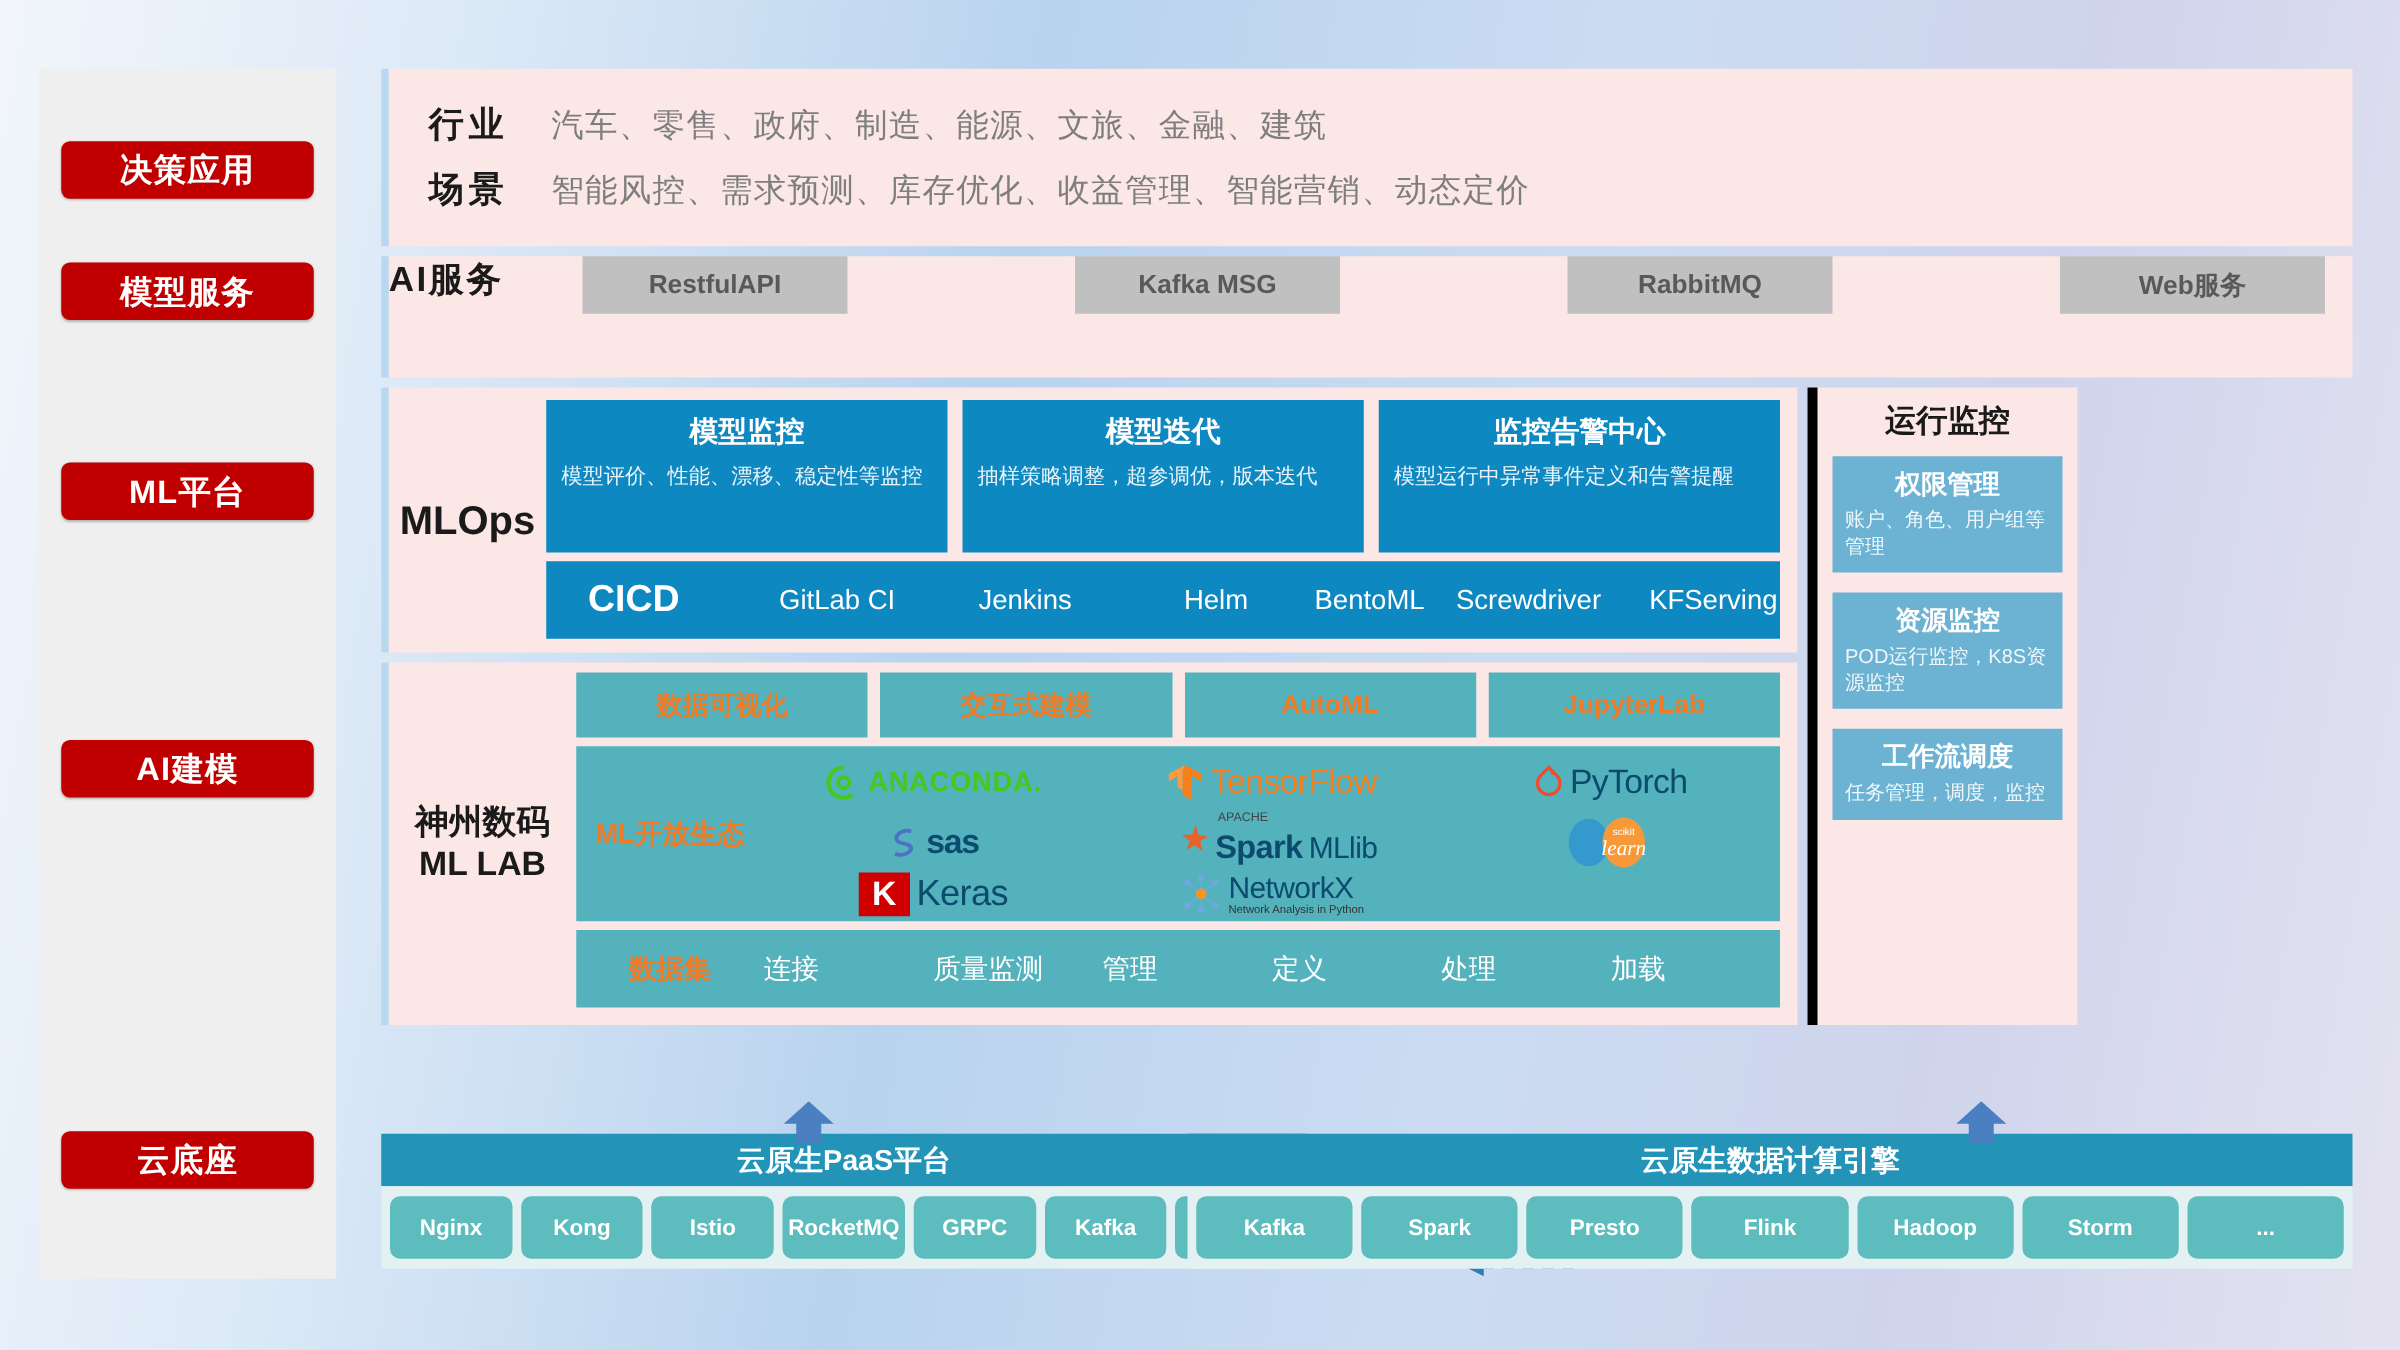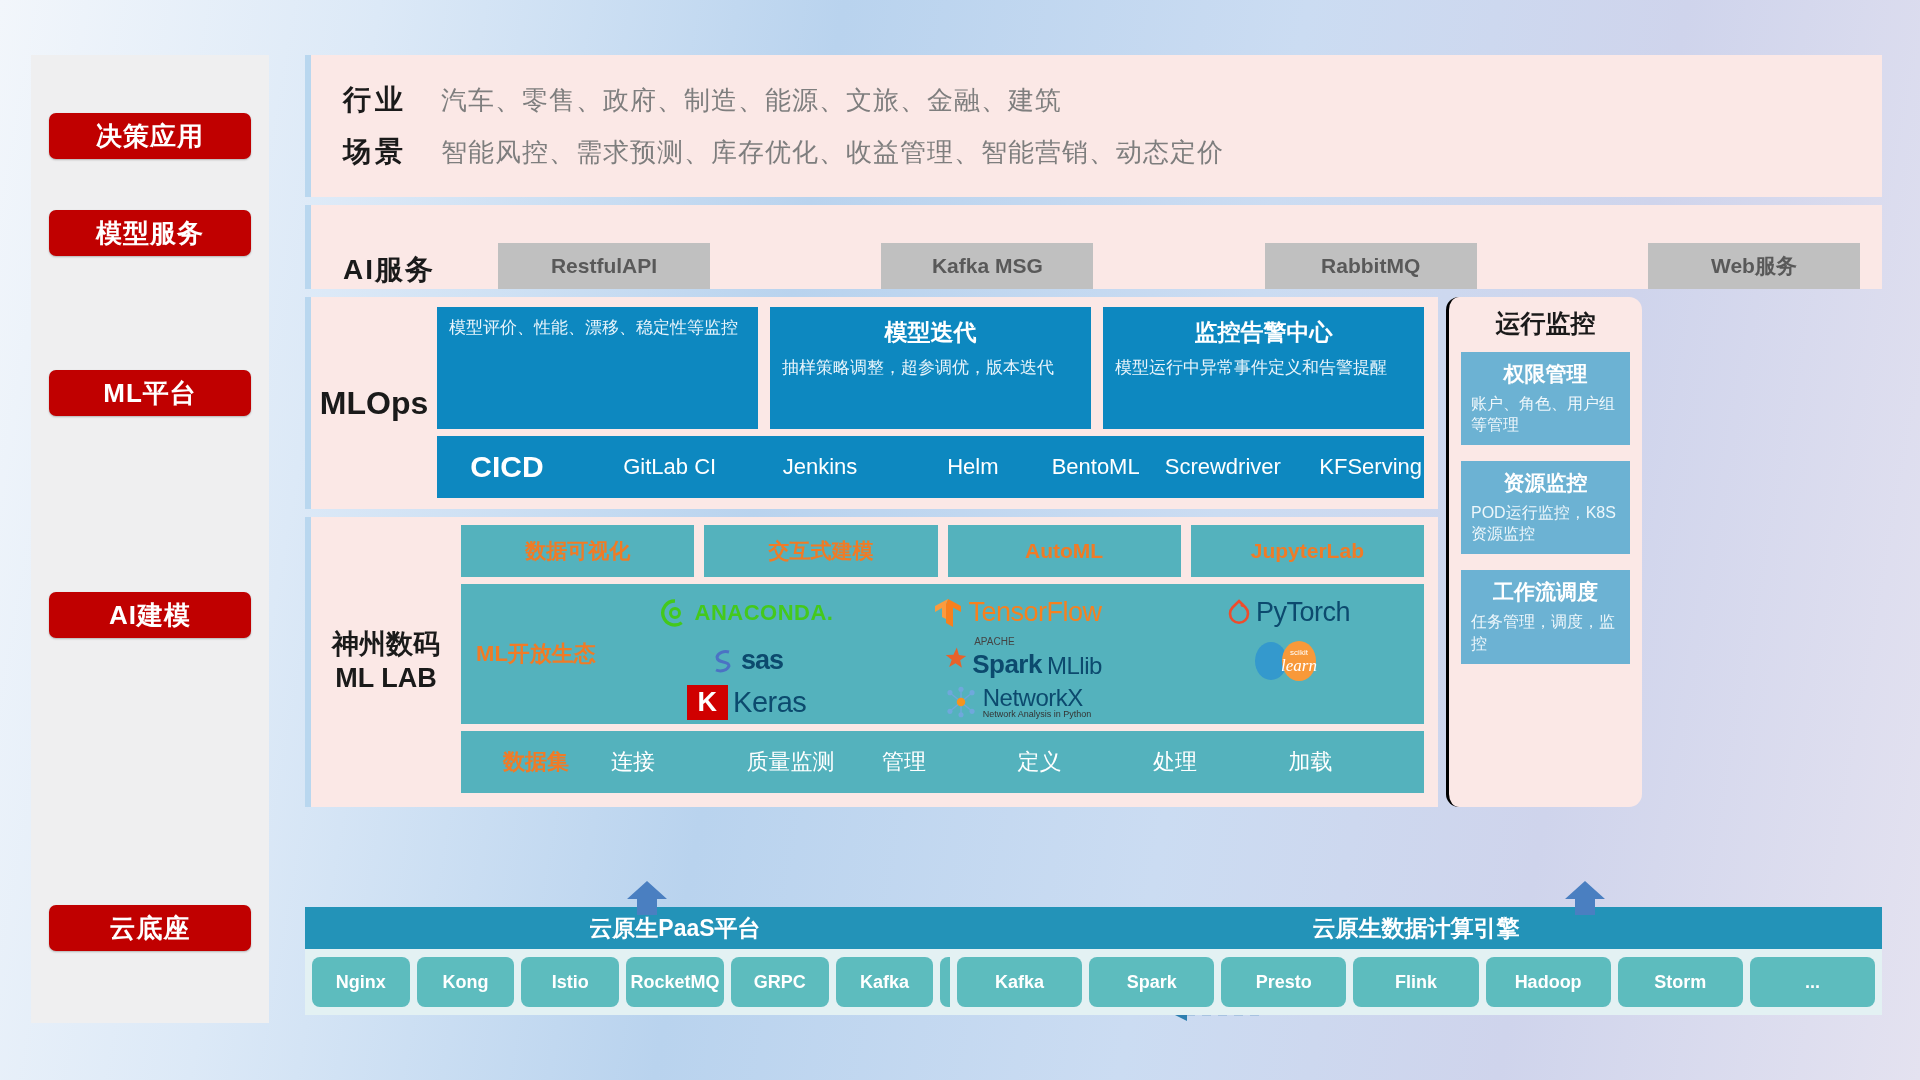--- a/index.html
+++ b/index.html
@@ -42,21 +42,21 @@
   
   #band-decision { height: 142px; display: flex; align-items: center; }
   .dec-row { display: flex; align-items: center; height: 52px; }
   .dec-key {
     font-size: 28px; font-weight: bold; color: #1a1a1a;
     width: 130px; letter-spacing: 4px; padding-left: 32px;
   }
   .dec-val { font-size: 26px; color: #7e7e7e; letter-spacing: 1px; }
 
   
-  #band-service { height: 84px; display: flex; align-items: flex-end; padding-left: 32px; }
+  #band-service { height: 97px; display: flex; align-items: flex-start; }
   .svc-label { font-size: 28px; font-weight: bold; color: #1a1a1a; width: 155px; letter-spacing: 2px;}
   .svc-items { flex: 1; display: flex; gap: 0; justify-content: space-between; padding-right: 22px; }
   .svc-chip {
     width: 212px; height: 46px; background: #c0c0c0; color: #595959;
     font-size: 21px; font-weight: bold;
     display: flex; align-items: center; justify-content: center;
   }
 
   
   #row-mlops { display: flex; gap: 8px; margin-top: 8px; }
@@ -79,23 +79,22 @@
   .cicd-head { width: 140px; text-align: center; font-size: 30px; font-weight: bold; }
   .cicd-items { flex: 1; display: flex; }
   .cicd-item {
     flex: 1; text-align: right; font-size: 22px;
     line-height: 1.0; padding: 0 2px;
     word-break: break-all;
   }
 
   
   #monitor-col {
-    width: 196px; background: #fbe8e6; border-left: 3px solid #000000;
+    width: 216px; background: #fbe8e6; border-left: 8px solid #000000;
     padding: 10px 12px 10px 12px;
-    border-radius: 13px;
   }
   #monitor-title { font-size: 25px; font-weight: bold; text-align: center; color: #1a1a1a; margin-bottom: 12px; }
   .mon-card {
     background: #6cb2d3; color: #fff; padding: 8px 10px 10px 10px; margin-bottom: 16px;
   }
   .mon-card-title { font-size: 21px; font-weight: bold; text-align: center; margin-bottom: 5px; }
   .mon-card-desc { font-size: 16px; line-height: 1.32; color: #eef7fb; }
 
   
   #band-model { height: 290px; display: flex; margin-top: 8px; width: 1133px; }
@@ -181,20 +180,21 @@
   </div>
 
   <div id="row-mlops">
     <div style="width:1133px">
 
       <div class="band" id="band-mlops" style="margin-top:0">
         <div class="mlops-label">MLOps</div>
         <div class="mlops-right">
           <div class="mlops-cards">
             <div class="mlops-card">
+              <div class="mc-title">模型监控</div>
               <div class="mc-desc">模型评价、性能、漂移、稳定性等监控</div>
             </div>
             <div class="mlops-card">
               <div class="mc-title">模型迭代</div>
               <div class="mc-desc">抽样策略调整，超参调优，版本迭代</div>
             </div>
             <div class="mlops-card">
               <div class="mc-title">监控告警中心</div>
               <div class="mc-desc">模型运行中异常事件定义和告警提醒</div>
             </div>

